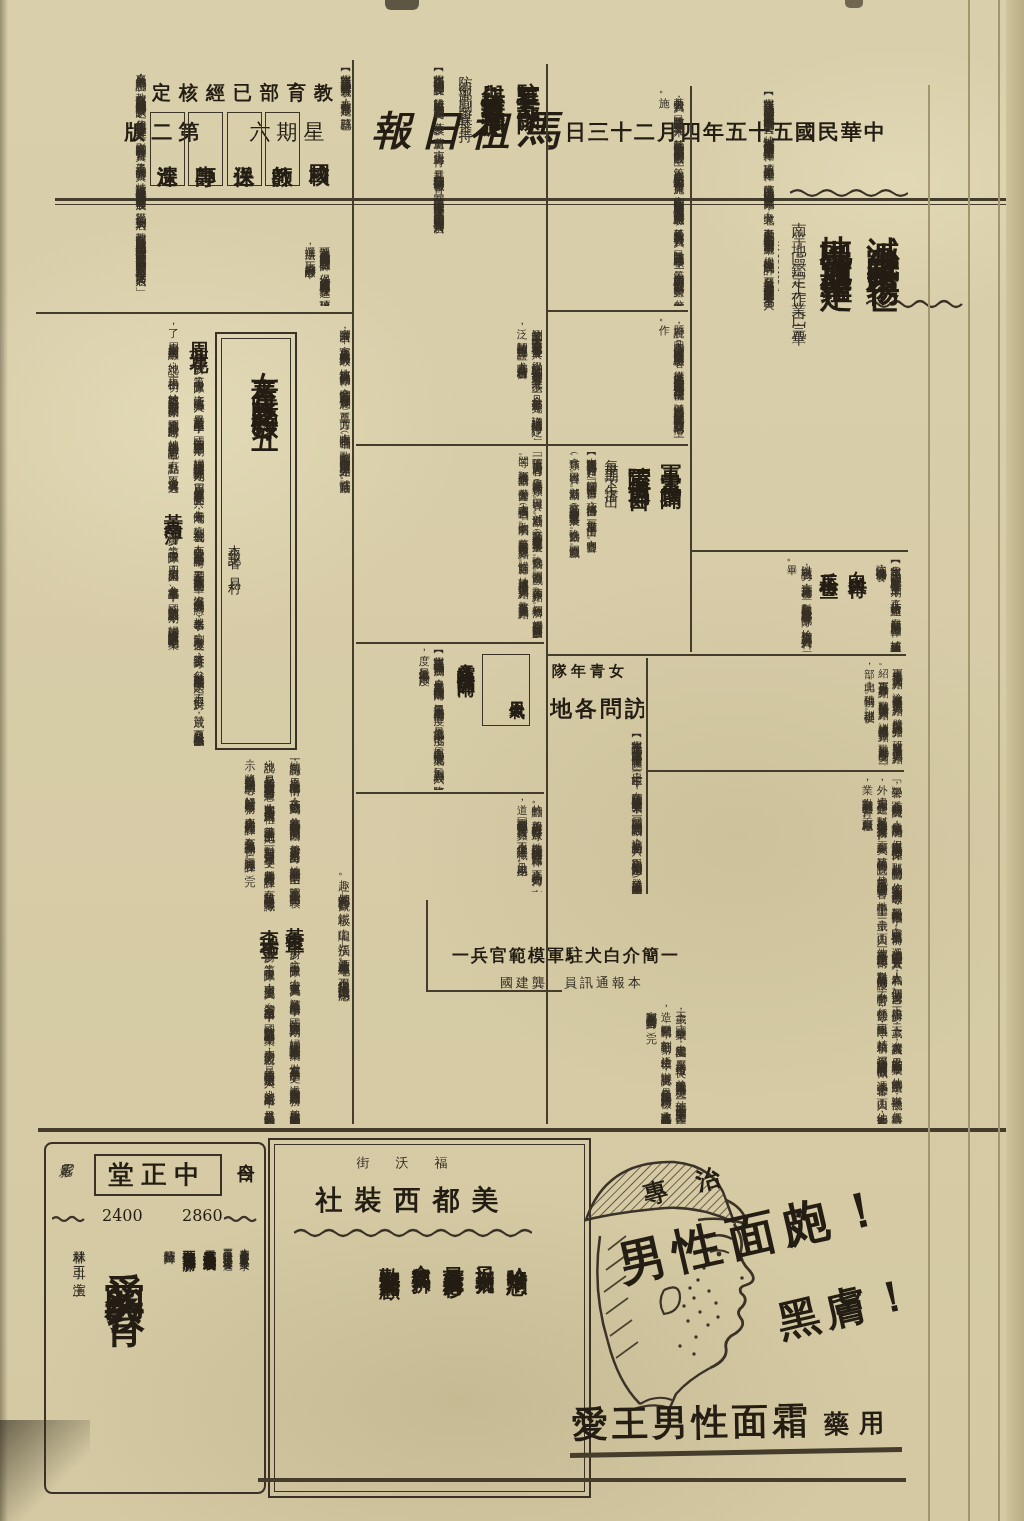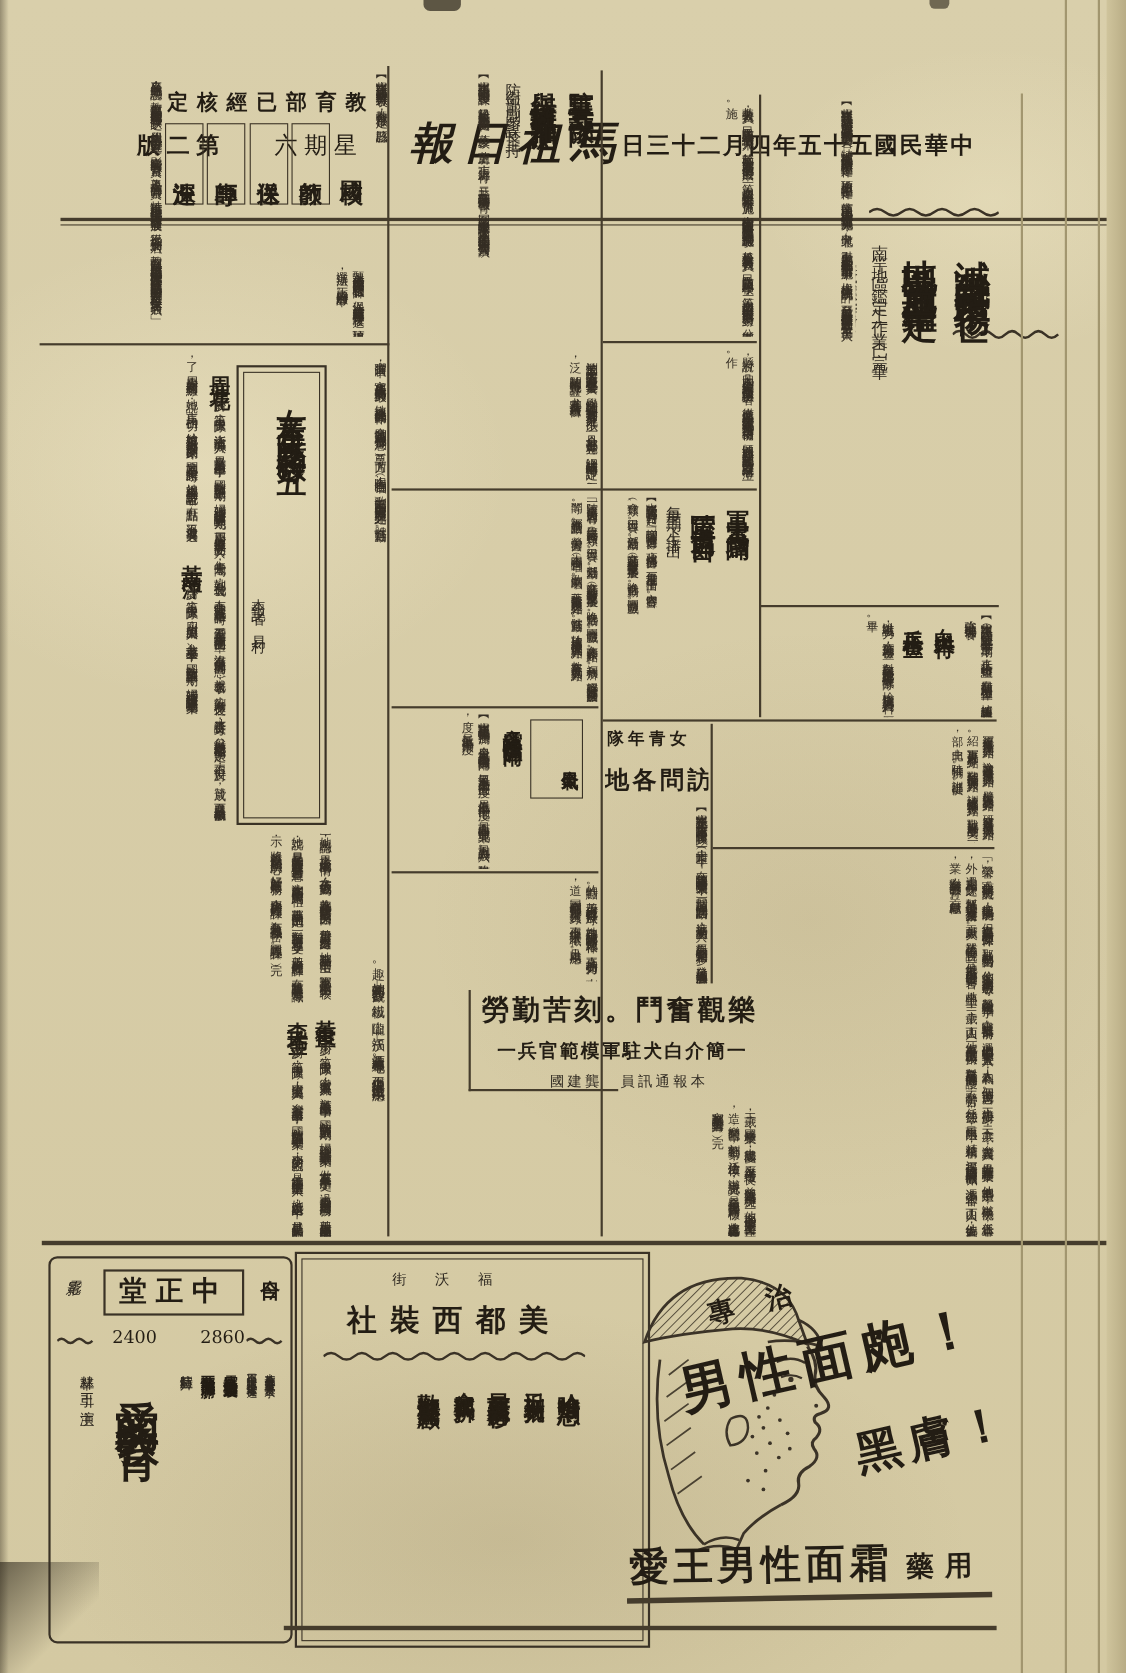--- a/index.html
+++ b/index.html
@@ -111,21 +111,20 @@
     <div class="v ink" style="position:absolute;right:14px;top:8px;width:42px;height:66px;border:1.5px solid #3a3226;font-size:16px;font-weight:bold;line-height:1.3;text-align:center;padding:2px;">今日天氣</div>
     <div class="v ink bold" style="position:absolute;right:66px;top:2px;width:26px;height:142px;font-size:18px;letter-spacing:3px;">多雲轉陰偶陣雨</div>
     <div class="v body-txt" style="position:absolute;left:0;top:0;width:88px;height:144px;">【本報訊】根據氣象台預測，今日天氣是多雲轉陰偶陣雨，氣溫最高為攝氏二十五度，最低為攝氏十七度，風向西南轉北北東，風力五到六級。昨日氣溫最高為攝氏二十四度，最低為攝氏十八度。</div>
   </div>
   <div class="rule" style="left:356px;top:792px;width:188px;height:1.5px;"></div>
 
   <div class="v body-txt" style="left:358px;top:796px;width:186px;height:96px;">的特點。黃少尉也很喜歡打籃球，她自己說她打球的「充員」很棒，真正的功力如何，大家到球場上看一看就知道，同事們都稱她是「大眾」球員。不僅練得了本職，上足以應用。</div>
 
   <div class="rule" style="left:426px;top:900px;width:2px;height:92px;"></div>
   <div class="rule" style="left:426px;top:990px;width:136px;height:2px;"></div>
-  <div class="h ink" style="left:438px;top:901px;width:252px;text-align:center;font-size:25px;font-weight:bold;letter-spacing:3px;">勞勤苦刻。鬥奮觀樂</div>
   <div class="h ink" style="left:444px;top:944px;width:244px;text-align:center;font-size:17px;font-weight:bold;letter-spacing:2px;">一兵官範模軍駐犬白介簡一</div>
   <div class="h" style="left:490px;top:974px;width:164px;text-align:center;font-size:13px;letter-spacing:3px;">國建龔　員訊通報本</div>
   <div class="v body-txt" style="left:358px;top:1002px;width:330px;height:122px;">十三歲，國校畢業，忠黨愛國，歷年考績優良，曾獲選為國軍英雄。他一面擔任繁重的文書工作，一面自修深造，樂觀奮鬥，刻苦勤勞，生活儉樸，辦事認真，是全單位官兵學習的榜樣。此次獲選為模範官兵，大家都認為是實至名歸。（完）</div>
 
   <div class="feature-box" style="left:215px;top:332px;width:78px;height:414px;">
     <div class="v ink bold" style="left:30px;top:16px;width:36px;height:384px;font-size:27px;letter-spacing:7px;">女青年隊點將錄（五）</div>
     <div class="v" style="left:10px;top:200px;width:16px;height:200px;font-size:13px;letter-spacing:4px;">本報記者　易村</div>
   </div>
 
   <div class="v body-txt" style="left:36px;top:320px;width:176px;height:426px;">

